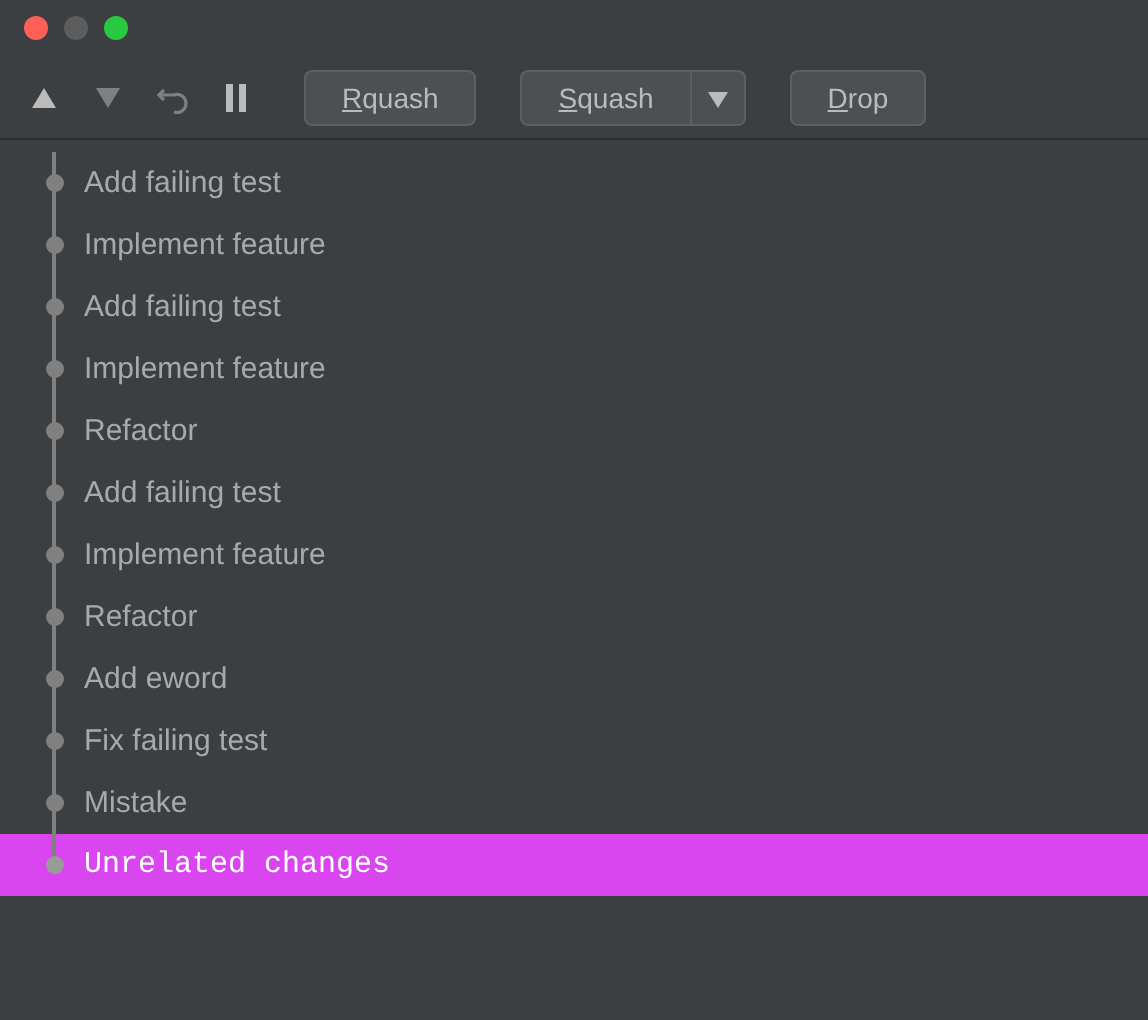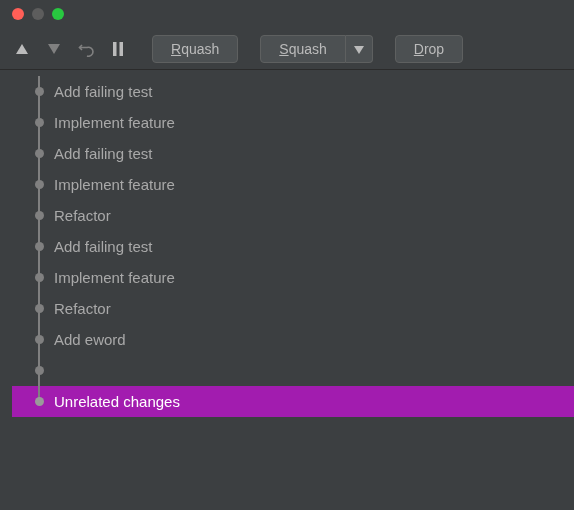--- a/index.html
+++ b/index.html
@@ -75,25 +75,25 @@
       padding-top: 6px;
     }
     .commit-row {
       display: flex;
       align-items: center;
       height: 31px;
       position: relative;
       padding-left: 42px;
       color: #a9a9a9;
       font-size: 15px;
-      margin-left: 12px;
     }
     .commit-row.selected {
-      background: #a21caf;
+      background: #d946ef;
       color: #ffffff;
+      font-family: Liberation Mono, monospace;
     }
     .graph {
       position: absolute;
       left: 20px;
       top: 0;
       bottom: 0;
       width: 14px;
       display: flex;
       align-items: center;
       justify-content: center;
@@ -231,20 +231,27 @@
     <div class="commit-row">
       <div class="graph">
         <div class="dot"></div>
       </div>
       <span>Add eword</span>
     </div>
     <div class="commit-row">
       <div class="graph">
         <div class="dot"></div>
       </div>
+      <span>Fix failing test</span>
+    </div>
+    <div class="commit-row">
+      <div class="graph">
+        <div class="dot"></div>
+      </div>
+      <span>Mistake</span>
     </div>
     <div class="commit-row selected">
       <div class="graph">
         <div class="dot"></div>
       </div>
       <span>Unrelated changes</span>
     </div>
   </div>
 
 </body></html>

